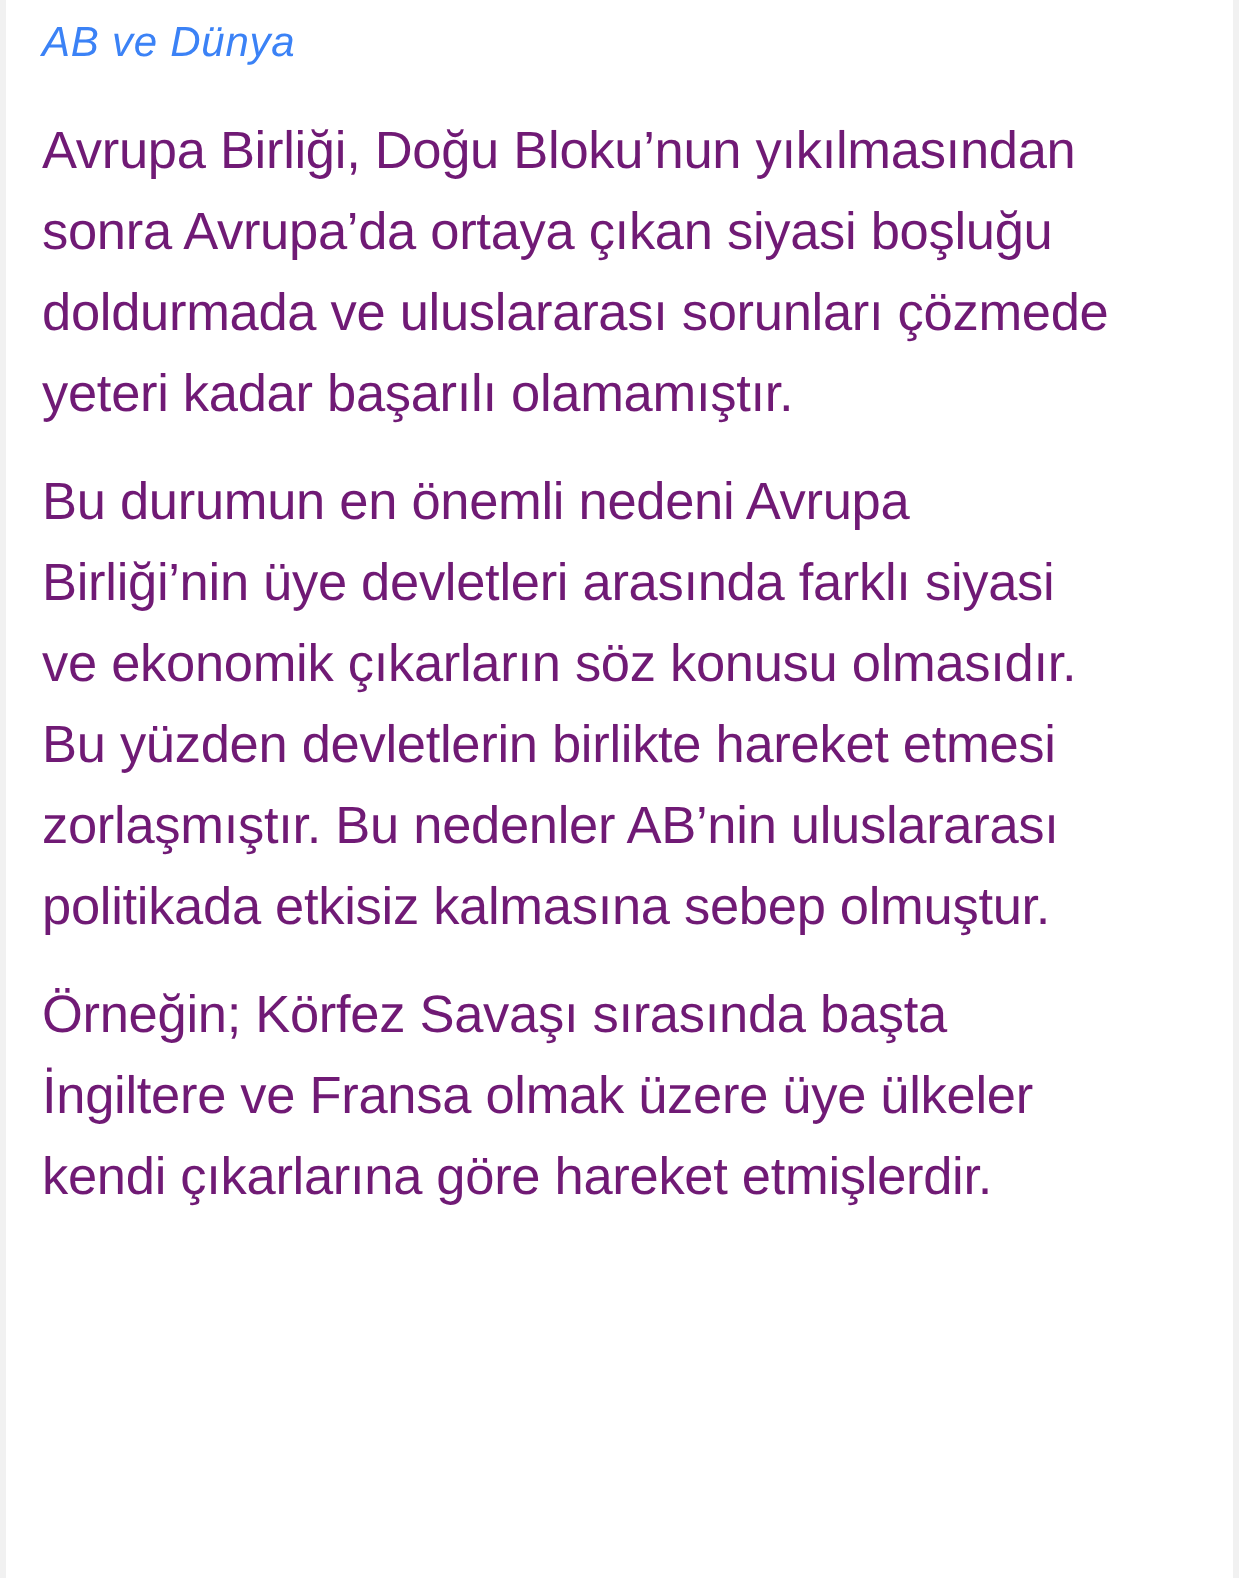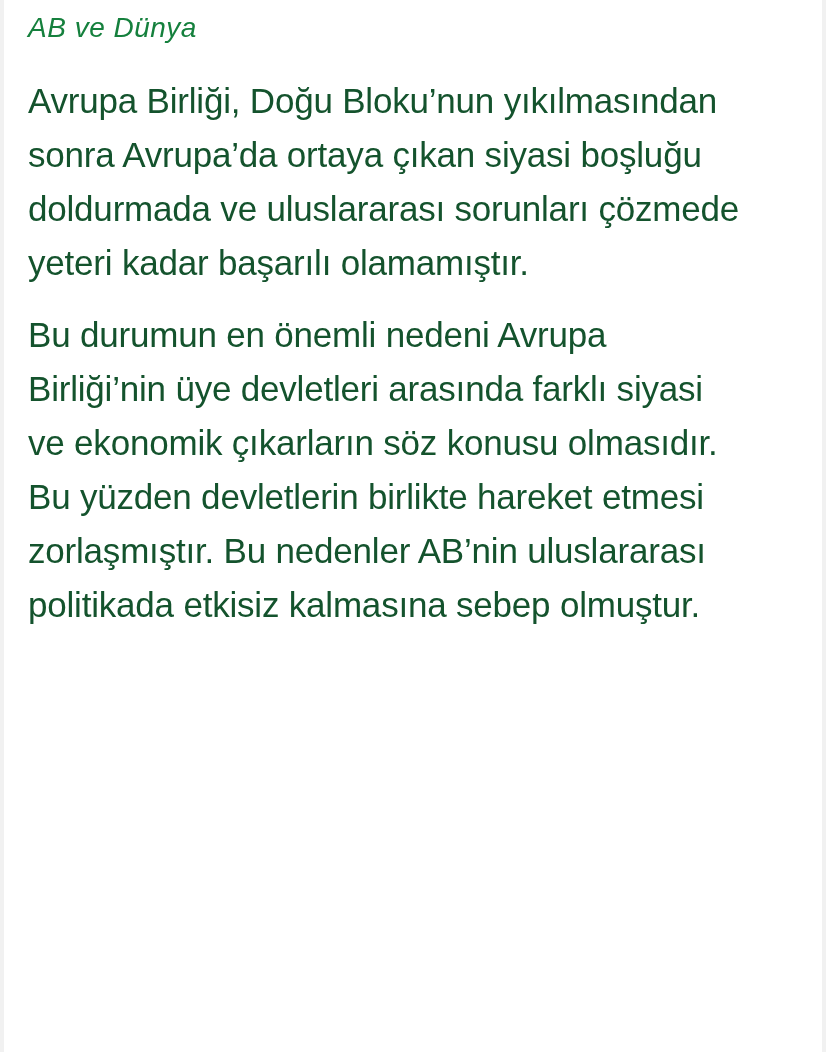--- a/index.html
+++ b/index.html
@@ -26,28 +26,28 @@
   .article {
     padding: 10px 14px 0 28px;
   }
   .heading {
     font-family: "Liberation Sans", sans-serif;
     font-style: italic;
     font-weight: 400;
     font-size: 28px;
     line-height: 36px;
     letter-spacing: 0.5px;
-    color: #15803d;
+    color: #3b82f6;
     margin: 0 0 28px 0;
   }
   .para {
     font-size: 35px;
     line-height: 54px;
     letter-spacing: -0.2px;
-    color: #14532d;
+    color: #701a75;
     margin: 0 0 18px 0;
     white-space: pre-line;
   }
 </style>
 </head>
 <body>
 
 <div class="edge edge-left"></div>
 <div class="edge edge-right"></div>
 
@@ -59,14 +59,17 @@
 doldurmada ve uluslararası sorunları çözmede
 yeteri kadar başarılı olamamıştır.</p>
 
   <p class="para">Bu durumun en önemli nedeni Avrupa
 Birliği’nin üye devletleri arasında farklı siyasi
 ve ekonomik çıkarların söz konusu olmasıdır.
 Bu yüzden devletlerin birlikte hareket etmesi
 zorlaşmıştır. Bu nedenler AB’nin uluslararası
 politikada etkisiz kalmasına sebep olmuştur.</p>
 
+  <p class="para">Örneğin; Körfez Savaşı sırasında başta
+İngiltere ve Fransa olmak üzere üye ülkeler
+kendi çıkarlarına göre hareket etmişlerdir.</p>
 
 </main>
 
 </body></html>

